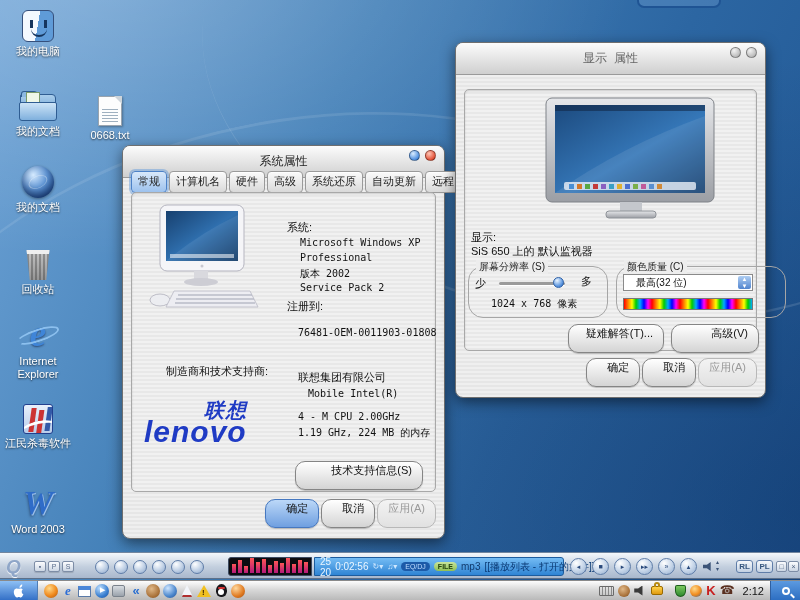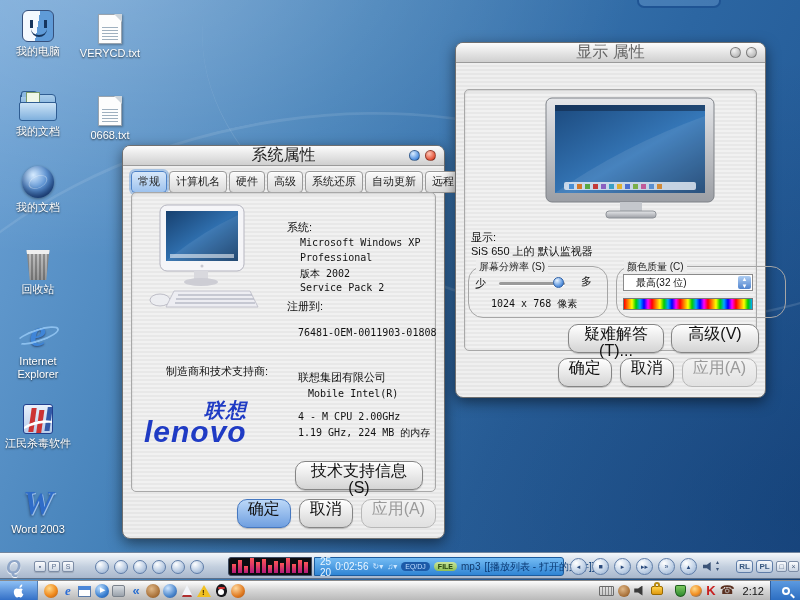--- a/index.html
+++ b/index.html
@@ -74,45 +74,45 @@
   .jiangmin:after { content:""; position:absolute; left:-4px; top:16px; width:38px; height:14px;
     border-top:3px solid #fff; border-radius:50%; transform:rotate(-12deg); }
 
   .wordw { font-family:"Liberation Serif", serif; font-weight:bold; font-style:italic; font-size:34px;
     line-height:34px; color:#2f6cc8; text-shadow:1px 1px 0 #9cc0ea, 0 2px 3px rgba(0,0,30,.5); }
 
   
   .dlg { position:absolute; border:1px solid #6f6f6f; border-radius:8px;
     background:repeating-linear-gradient(#efefef 0 2px,#e6e6e6 2px 4px);
     box-shadow:0 4px 14px rgba(0,0,0,.5); }
-  .tbar { height:20px; border-bottom:1px solid #9a9a9a; border-radius:7px 7px 0 0;
+  .tbar { height:32px; border-bottom:1px solid #9a9a9a; border-radius:7px 7px 0 0;
     background:linear-gradient(#fcfcfc,#cfcfcf); display:flex; align-items:center; justify-content:center;
-    font-size:16px; position:relative; }
+    font-size:12px; position:relative;font-family:Liberation Mono, monospace; }
   .tbar .wbtns { position:absolute; right:8px; top:4px; display:flex; gap:5px; }
   .wbtn { width:11px; height:11px; border-radius:50%; border:1px solid rgba(0,0,0,.35); }
   .wbtn.min  { background:radial-gradient(circle at 35% 30%, #d9ecff, #4f8fe0 70%, #2d6cc0); }
   .wbtn.cls  { background:radial-gradient(circle at 35% 30%, #ffc5b5, #e4533a 70%, #b83620); }
   .wbtn.idle { background:radial-gradient(circle at 35% 30%, #f2f2f2, #b9b9b9 75%); }
 
   .tabrow { position:absolute; top:25px; left:8px; right:8px; display:flex; gap:2px; }
   .tab { font-size:11px; padding:2px 6px 3px; color:#222; white-space:nowrap;
     background:linear-gradient(#fbfbfb,#d9d9d9); border:1px solid #9a9a9a; border-radius:4px;
     box-shadow:0 1px 1px rgba(255,255,255,.8) inset; }
   .tab.active { background:linear-gradient(#d8e8fa,#9dc2ee); border-color:#4d82c8;
     box-shadow:0 0 0 2px rgba(90,150,220,.45); }
 
   .panel { position:absolute; left:8px; right:8px; top:46px; bottom:46px;
     border:1px solid #a8a8a8; border-radius:5px;
     background:repeating-linear-gradient(#f1f1f1 0 2px,#e8e8e8 2px 4px);
     box-shadow:0 1px 2px rgba(0,0,0,.15) inset; }
   .t { position:absolute; font-size:11px; color:#111; white-space:nowrap; }
   .mono { font-family:"DejaVu Sans Mono", monospace; font-size:10px; }
 
-  .btnrow { position:absolute; bottom:10px; right:8px; display:flex; gap:8px; }
-  .abtn { min-width:54px; height:29px; font-size:16px; color:#111; text-align:center; line-height:17px;
+  .btnrow { position:absolute; bottom:10px; right:8px; display:flex; gap:2px; }
+  .abtn { min-width:54px; height:29px; font-size:11px; color:#111; text-align:right; line-height:17px;
     padding:0 10px; border-radius:10px; border:1px solid #858585;
     background:linear-gradient(#ffffff,#d4d4d4); box-shadow:0 1px 1px rgba(0,0,0,.2); }
   .abtn.def { background:linear-gradient(#bcd8f8,#6f9fe0); border-color:#46p; border-color:#4678c0; }
   .abtn.dis { color:#9a9a9a; border-color:#b8b8b8; background:linear-gradient(#f3f3f3,#e1e1e1); box-shadow:none; }
 
   .group { position:absolute; border:1px solid #a6a6a6; border-radius:15px; }
   .glabel { position:absolute; top:-7px; left:7px; background:#ededed; padding:0 3px; font-size:10px; color:#222; }
 
   .combo { position:absolute; background:#fff; border:1px solid #8a8a8a; height:17px;
     font-size:10px; color:#111; line-height:15px; padding-left:12px; }
@@ -193,26 +193,20 @@
   <div class="swirl a"></div>
   <div class="swirl b"></div>
   <div class="miniwin"></div>
 
   <div class="dicon" style="left:2px;top:4px">
     <div class="ig">
         <div class="finder"></div>
       </div>
     <div class="lb">我的电脑</div>
   </div>
-  <div class="dicon" style="left:74px;top:6px">
-    <div class="ig">
-        <div class="tfile"></div>
-      </div>
-    <div class="lb">VERYCD.txt</div>
-  </div>
   <div class="dicon" style="left:2px;top:84px">
     <div class="ig">
       <div class="folder">
           <div class="back"></div>
           <div class="doc"></div>
           <div class="front"></div>
         </div>
     </div>
     <div class="lb">我的文档</div>
   </div>

